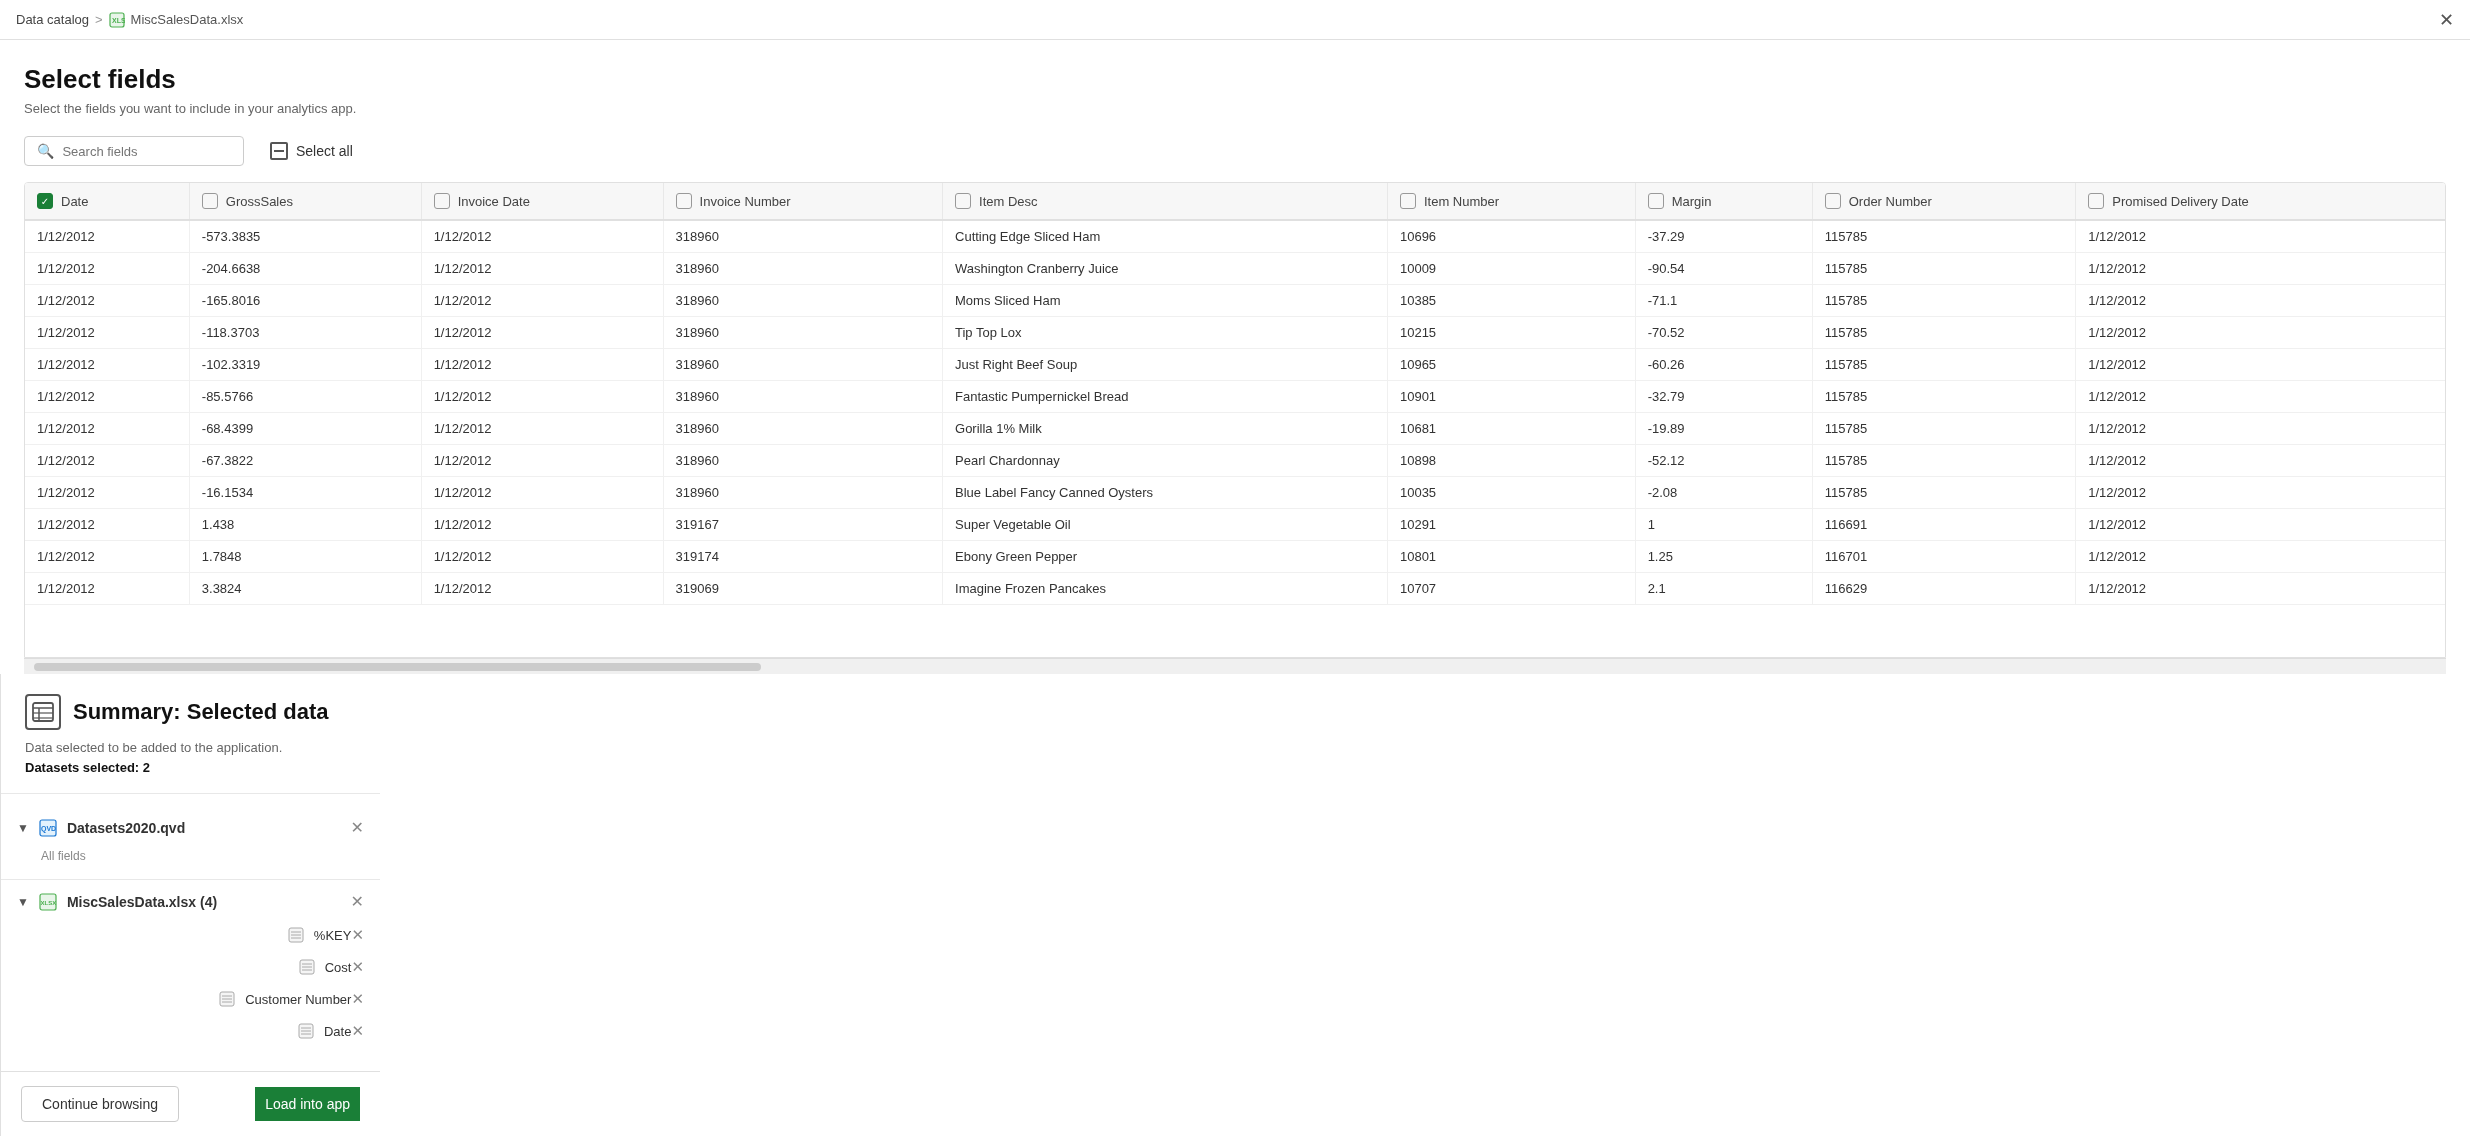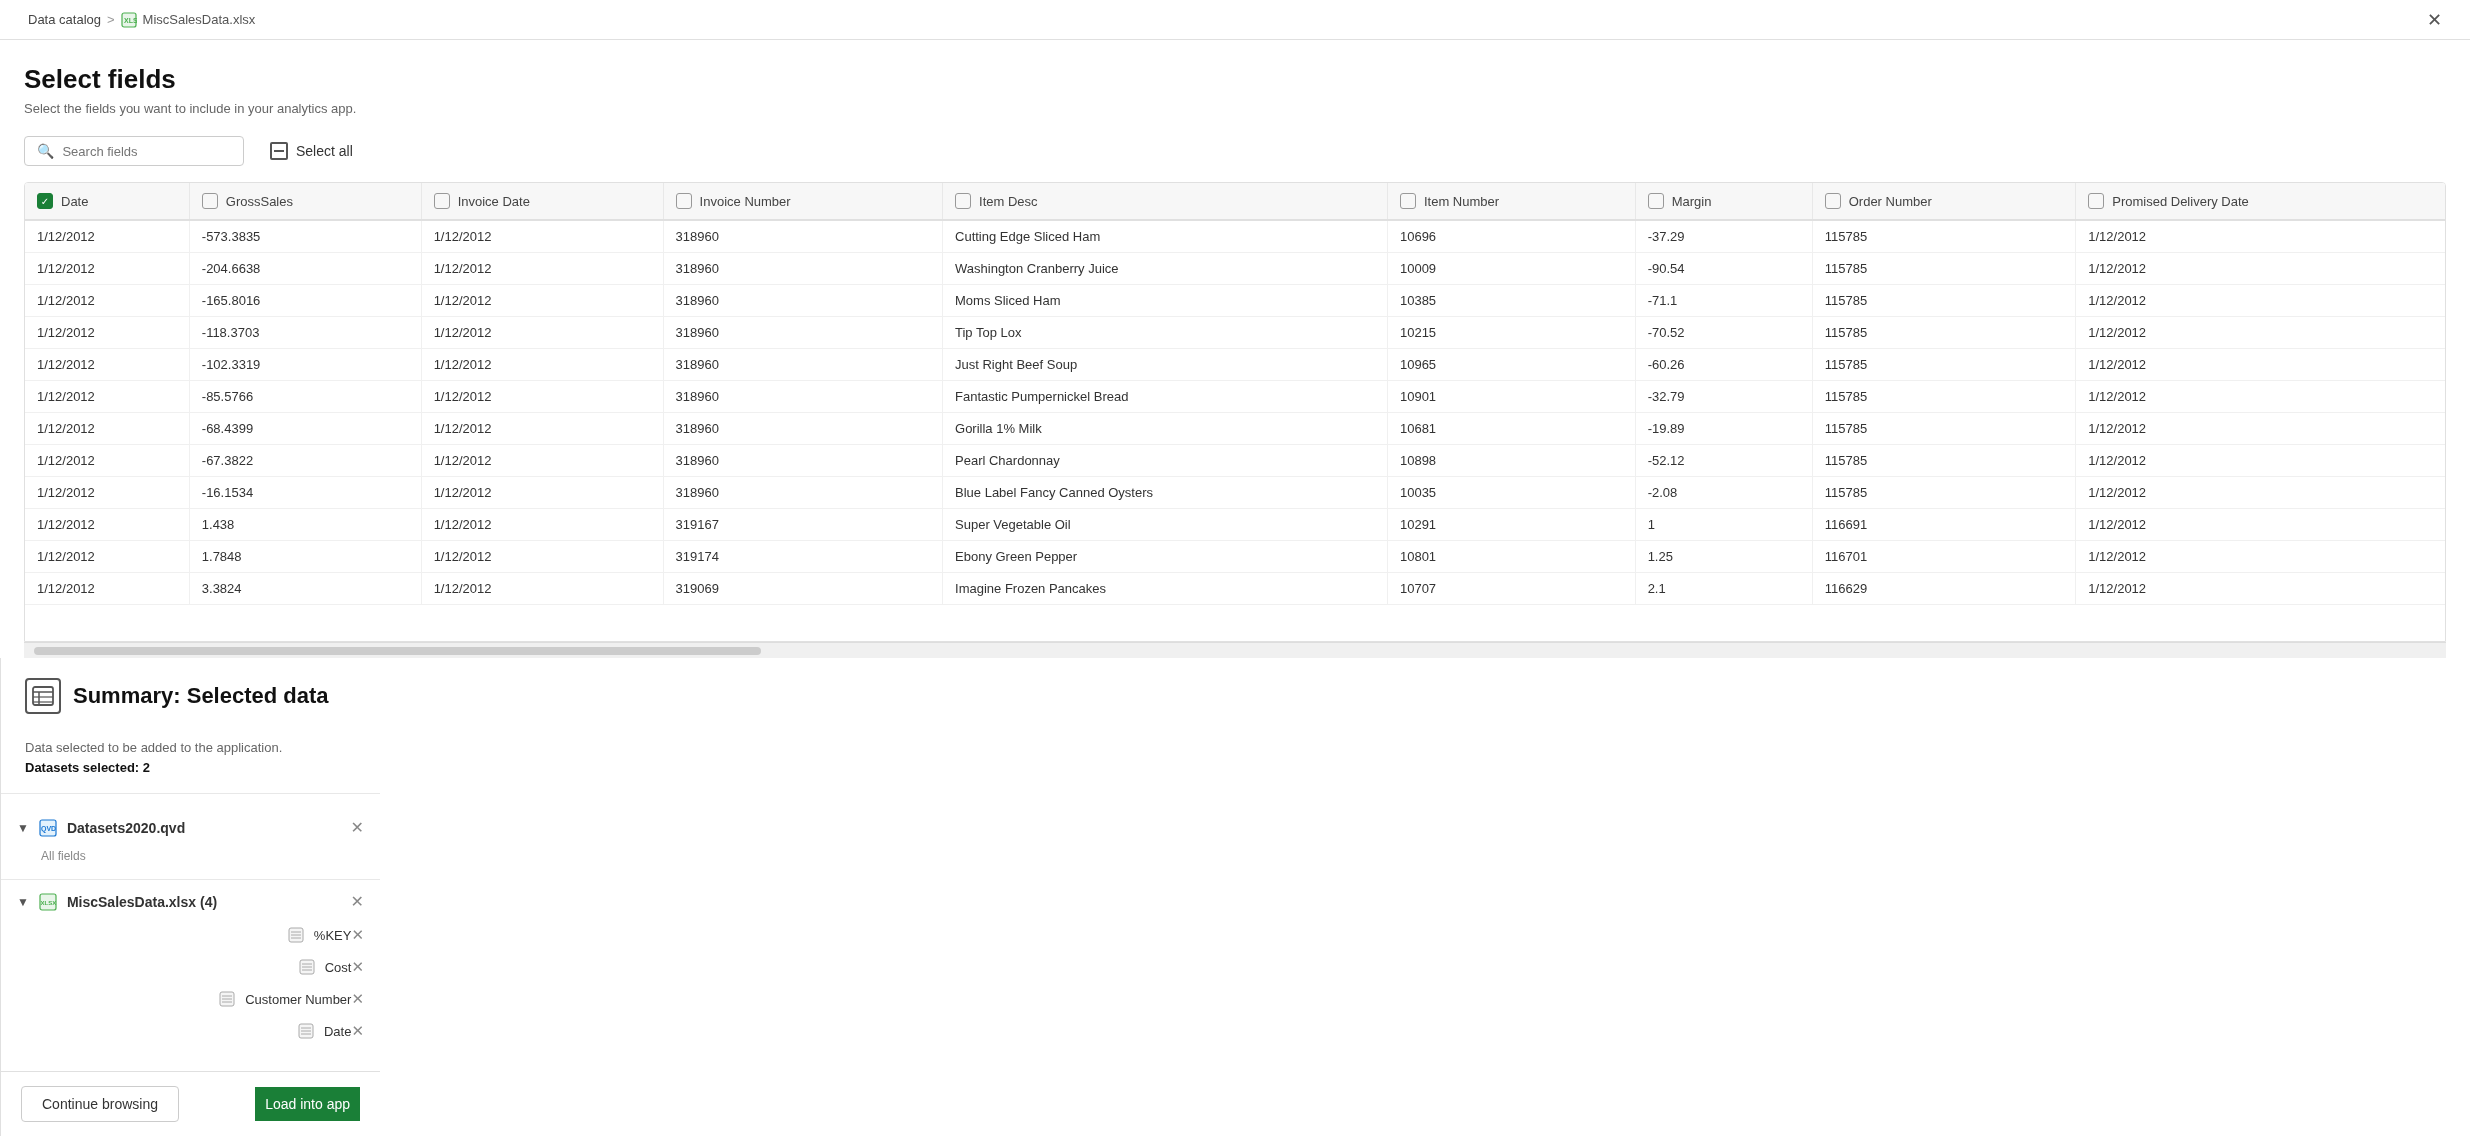--- a/index.html
+++ b/index.html
@@ -1,20 +1,20 @@
 <!DOCTYPE html>
 <html><head>
   <meta charset="utf-8">
   <style>
     * { box-sizing: border-box; margin: 0; padding: 0; }
     body { font-family: -apple-system, BlinkMacSystemFont, 'Segoe UI', sans-serif; font-size: 13px; background: #fff; color: #333; overflow: hidden; }
 
     .top-bar {
       display: flex; align-items: center; justify-content: space-between;
-      padding: 0 28px; height: 40px; border-bottom: 1px solid #e0e0e0;
+      padding: 0 16px; height: 40px; border-bottom: 1px solid #e0e0e0;
       background: #fff; font-size: 13px;
     }
     .breadcrumb { display: flex; align-items: center; gap: 6px; color: #555; }
     .breadcrumb .sep { color: #999; }
     .breadcrumb .active { display: flex; align-items: center; gap: 6px; font-weight: 500; }
     .file-icon { width: 16px; height: 16px; }
     .close-btn { background: none; border: none; cursor: pointer; font-size: 18px; color: #555; line-height: 1; }
 
     .main-content { display: flex; height: calc(100vh - 40px); flex-direction: column; }
 
@@ -66,21 +66,21 @@
     .scrollbar-area { height: 16px; background: #f0f0f0; border-top: 1px solid #ddd; position: relative; }
     .scrollbar-track { height: 8px; background: #ccc; border-radius: 4px; margin: 4px 0; width: 30%; margin-left: 10px; }
 
     
     .right-panel {
       width: 380px; border-left: 1px solid #e0e0e0; display: flex; flex-direction: column;
       background: #fff; flex-shrink: 0;
     }
 
     .summary-header { padding: 20px 24px 16px; border-bottom: 1px solid #e8e8e8; }
-    .summary-title-row { display: flex; align-items: center; gap: 12px; margin-bottom: 24px; }
+    .summary-title-row { display: flex; align-items: center; gap: 12px; margin-bottom: 8px; }
     .summary-icon {
       width: 36px; height: 36px; border: 2px solid #555; border-radius: 4px;
       display: flex; align-items: center; justify-content: center; font-size: 18px; flex-shrink: 0;
     }
     .summary-title { font-size: 22px; font-weight: 600; color: #111; }
     .summary-desc { font-size: 13px; color: #666; line-height: 1.5; }
     .summary-desc strong { color: #111; font-weight: 600; }
 
     .selected-list { flex: 1; overflow-y: auto; padding: 16px 0; }
 

